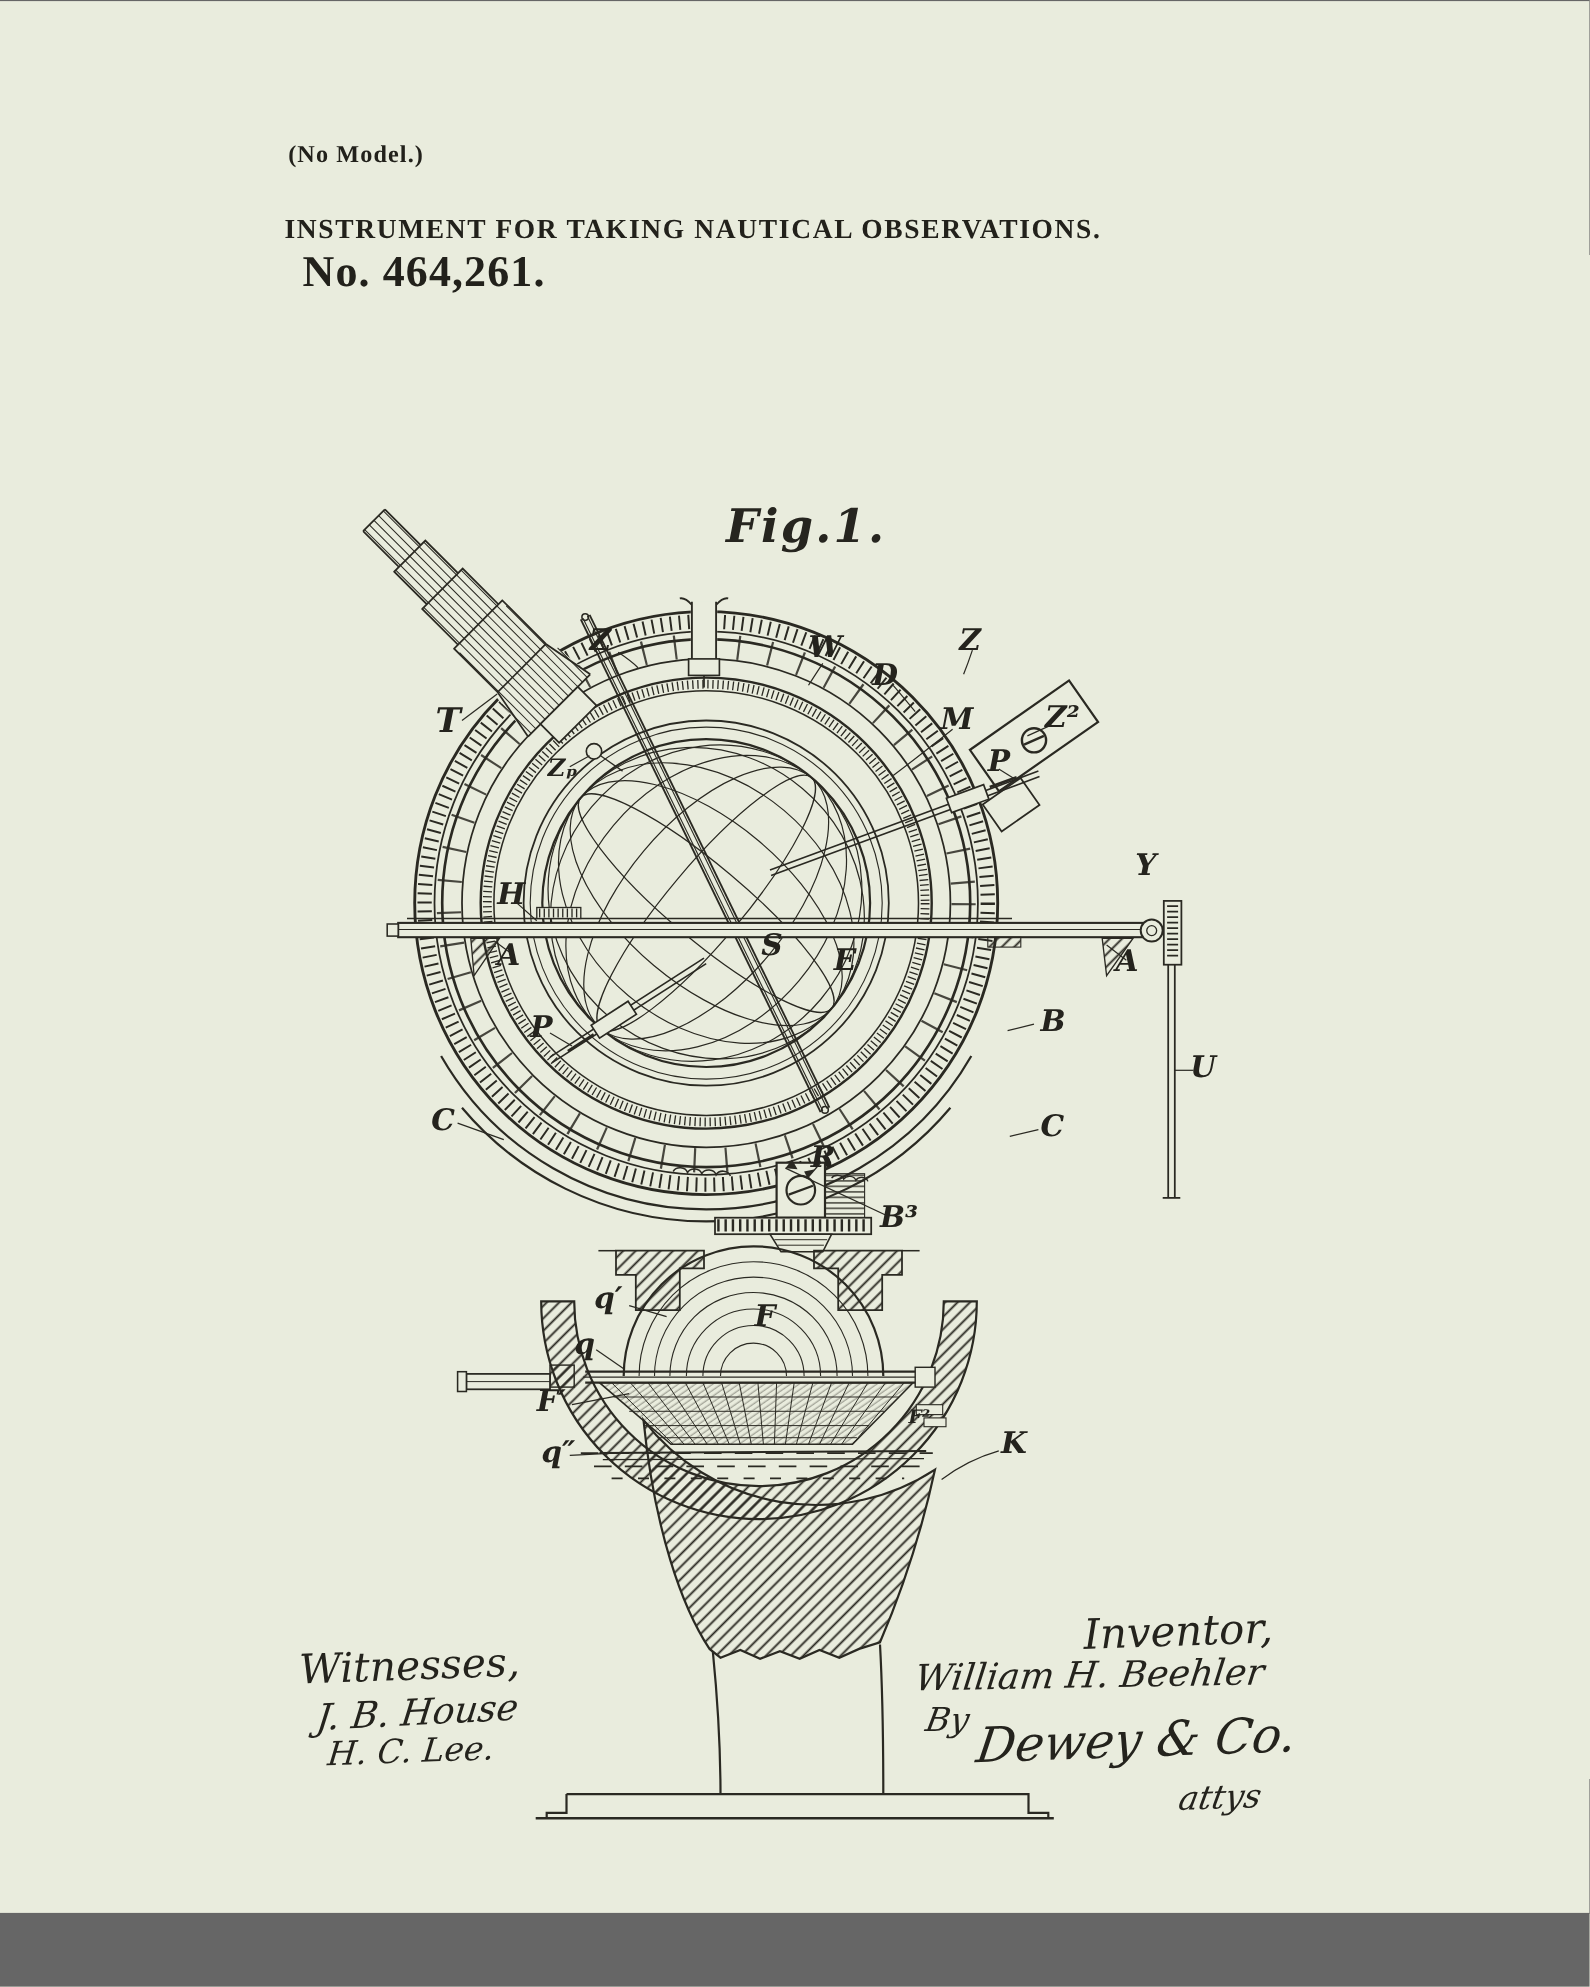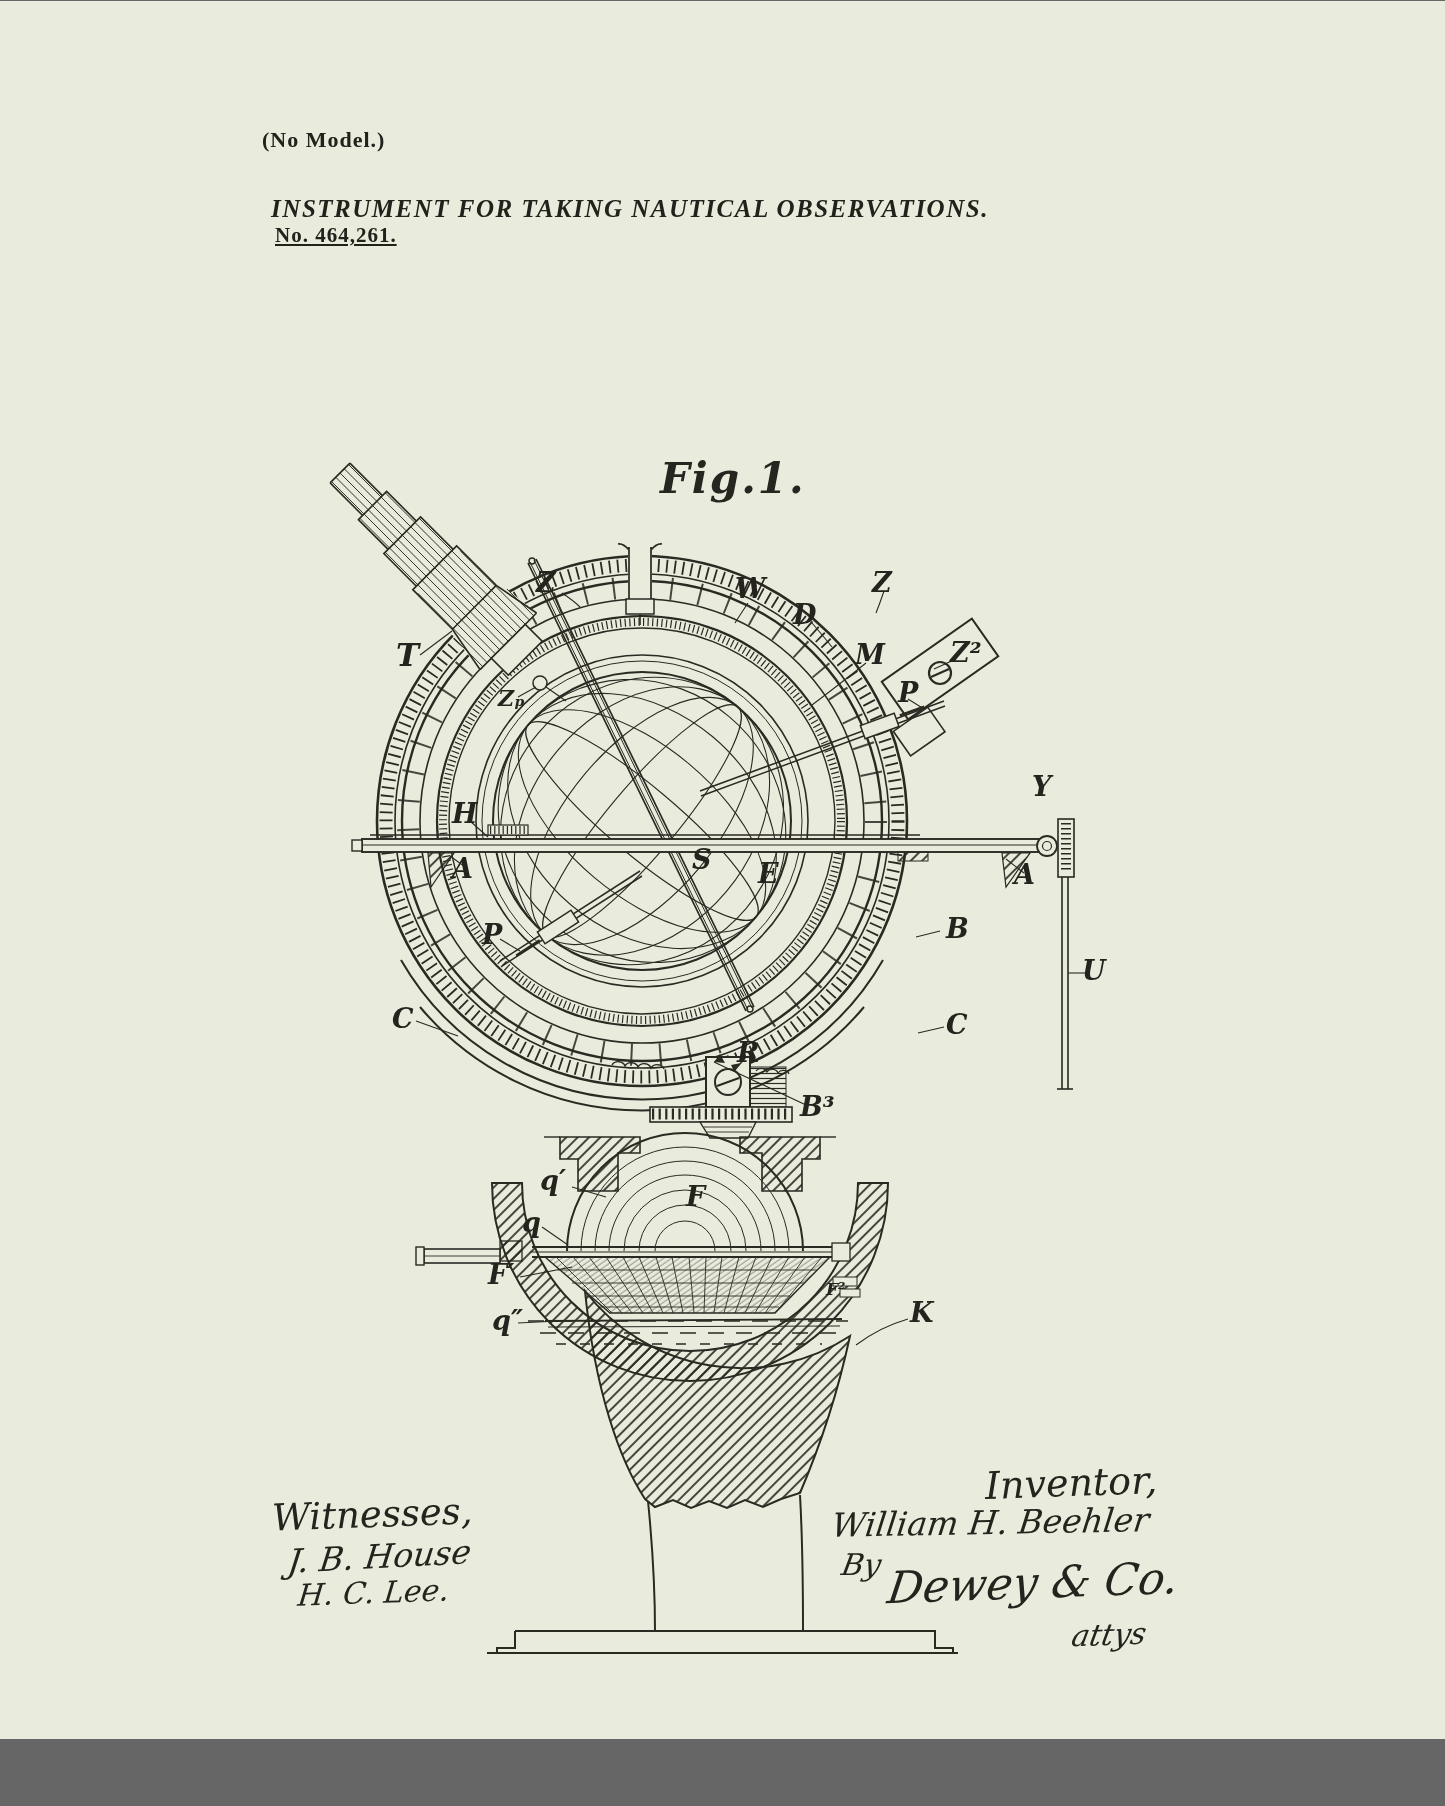--- a/index.html
+++ b/index.html
@@ -4,22 +4,22 @@
 <style>
   html,body{margin:0;padding:0;background:#666;}
   .page{position:relative;width:1445px;height:1738px;margin:1px auto;
         background:#e9ecdd;color:#26251f;overflow:hidden;
         font-family:"Liberation Serif",serif;}
   .abs{position:absolute;white-space:nowrap;}
   .hdr{font-weight:bold;color:#22211b;}
   .hdr-center{left:140px;width:980px;text-align:center;}
   .no-model{left:262px;top:126px;font-size:22px;letter-spacing:1px;}
   .inv-name{top:148px;font-size:34px;letter-spacing:3px;}
-  .pat-title{top:194px;font-size:25px;letter-spacing:1.5px;font-style:italic;}
-  .pat-no{left:275px;top:222px;font-size:21px;letter-spacing:1px;text-decoration:underline;}
+  .pat-title{top:194px;font-size:25px;letter-spacing:1.5px;}
+  .pat-no{left:275px;top:222px;font-size:40px;letter-spacing:1px;}
   .pat-date{left:697px;top:222px;font-size:31px;letter-spacing:1px;}
   .fig-label{left:660px;top:453px;font-family:"DejaVu Serif",serif;
              font-style:italic;font-weight:bold;font-size:42px;letter-spacing:2px;}
   svg.drawing{position:absolute;left:0;top:0;}
   .plabel{position:absolute;font-family:"DejaVu Serif",serif;font-style:italic;
           font-weight:600;font-size:27px;white-space:nowrap;color:#24231d;}
   .script{font-family:"DejaVu Serif",serif;font-style:italic;color:#24231d;}
   .w-head{left:272px;top:1492px;font-size:37px;transform:rotate(-2deg);}
   .w-sig1{left:288px;top:1536px;font-size:33px;transform:rotate(-3deg) skewX(-10deg);}
   .w-sig2{left:298px;top:1574px;font-size:30px;transform:rotate(-2deg) skewX(-8deg);}

